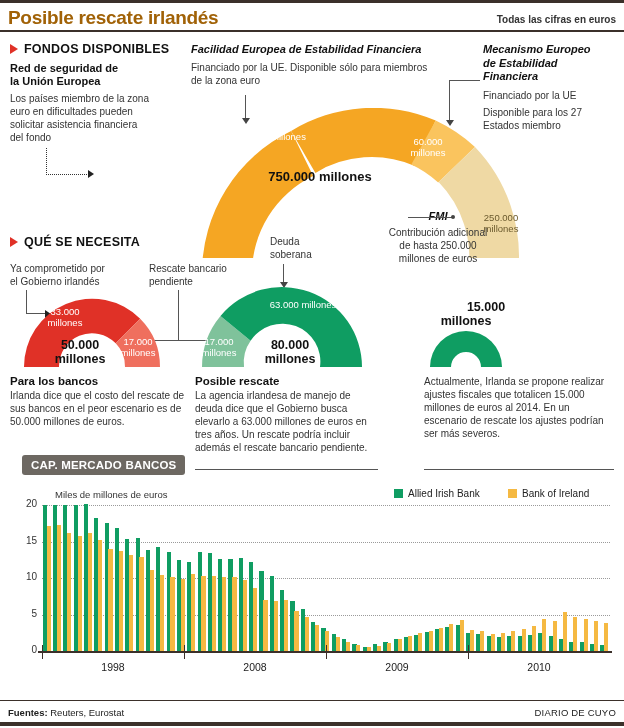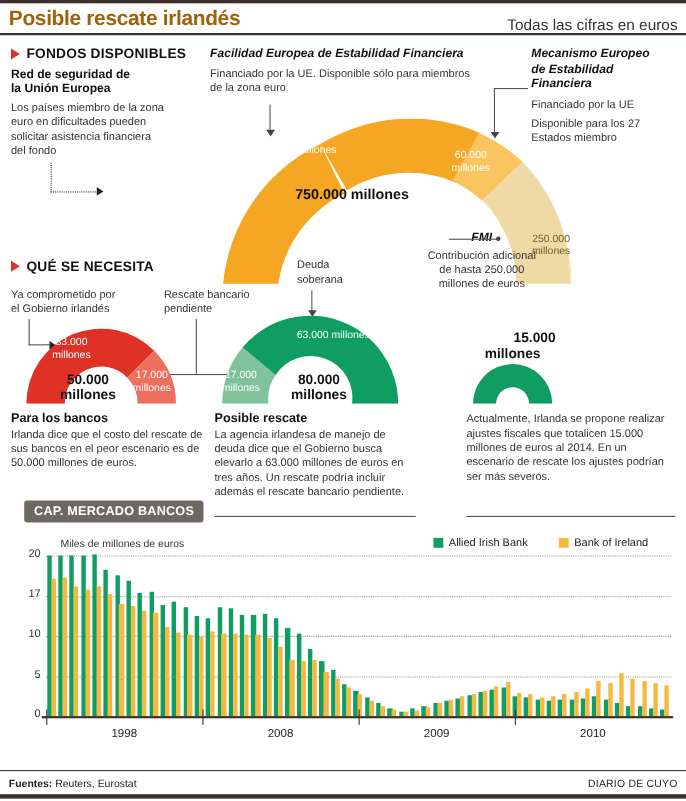--- a/index.html
+++ b/index.html
@@ -18,21 +18,21 @@
     position:absolute;left:0;top:0;width:624px;height:30px;
     border-top:3px solid #3b302a;
     box-sizing:border-box;
   }
   .hdr-title{
     position:absolute;left:8px;top:4px;
     font-size:19px;font-weight:bold;letter-spacing:-0.3px;color:#a16207;
   }
   .hdr-sub{
     position:absolute;right:8px;top:11px;
-    font-size:14px;color:#333;
+    font-size:10px;color:#333;font-weight:bold;
   }
   .hdr-rule{
     position:absolute;left:0;top:30px;width:624px;height:2px;background:#3b302a;
   }
 
   
   .blk{position:absolute;}
   .sec-head{
     font-size:12.5px;font-weight:bold;letter-spacing:.2px;color:#111;
     display:flex;align-items:center;gap:6px;
@@ -264,21 +264,21 @@
     <span>Bank of Ireland</span>
   </div>
 
   <div class="chart-area" id="chart" style="left:42px;top:505px;width:568px;height:166px;">
       <div class="ax-lbl" style="left: -30px; top: 139px; width: 25px;">0</div>
       <div class="gl" style="left: 0px; top: 109.5px; width: 568px;"></div>
       <div class="ax-lbl" style="left: -30px; top: 102.5px; width: 25px;">5</div>
       <div class="gl" style="left: 0px; top: 73px; width: 568px;"></div>
       <div class="ax-lbl" style="left: -30px; top: 66px; width: 25px;">10</div>
       <div class="gl" style="left: 0px; top: 36.5px; width: 568px;"></div>
-      <div class="ax-lbl" style="left: -30px; top: 29.5px; width: 25px;">17</div>
+      <div class="ax-lbl" style="left: -30px; top: 29.5px; width: 25px;">15</div>
       <div class="gl" style="left: 0px; top: 0px; width: 568px;"></div>
       <div class="ax-lbl" style="left: -30px; top: -7px; width: 25px;">20</div>
       <div class="bar" style="left: 0.6px; width: 4.13091px; height: 146px; bottom: 20px; background: rgb(15, 157, 98);"></div>
       <div class="bar" style="left: 4.53091px; width: 4.13091px; height: 124.83px; bottom: 20px; background: rgb(245, 185, 66);"></div>
       <div class="bar" style="left: 10.9273px; width: 4.13091px; height: 146px; bottom: 20px; background: rgb(15, 157, 98);"></div>
       <div class="bar" style="left: 14.8582px; width: 4.13091px; height: 125.56px; bottom: 20px; background: rgb(245, 185, 66);"></div>
       <div class="bar" style="left: 21.2545px; width: 4.13091px; height: 146px; bottom: 20px; background: rgb(15, 157, 98);"></div>
       <div class="bar" style="left: 25.1855px; width: 4.13091px; height: 117.53px; bottom: 20px; background: rgb(245, 185, 66);"></div>
       <div class="bar" style="left: 31.5818px; width: 4.13091px; height: 146px; bottom: 20px; background: rgb(15, 157, 98);"></div>
       <div class="bar" style="left: 35.5127px; width: 4.13091px; height: 114.61px; bottom: 20px; background: rgb(245, 185, 66);"></div>

